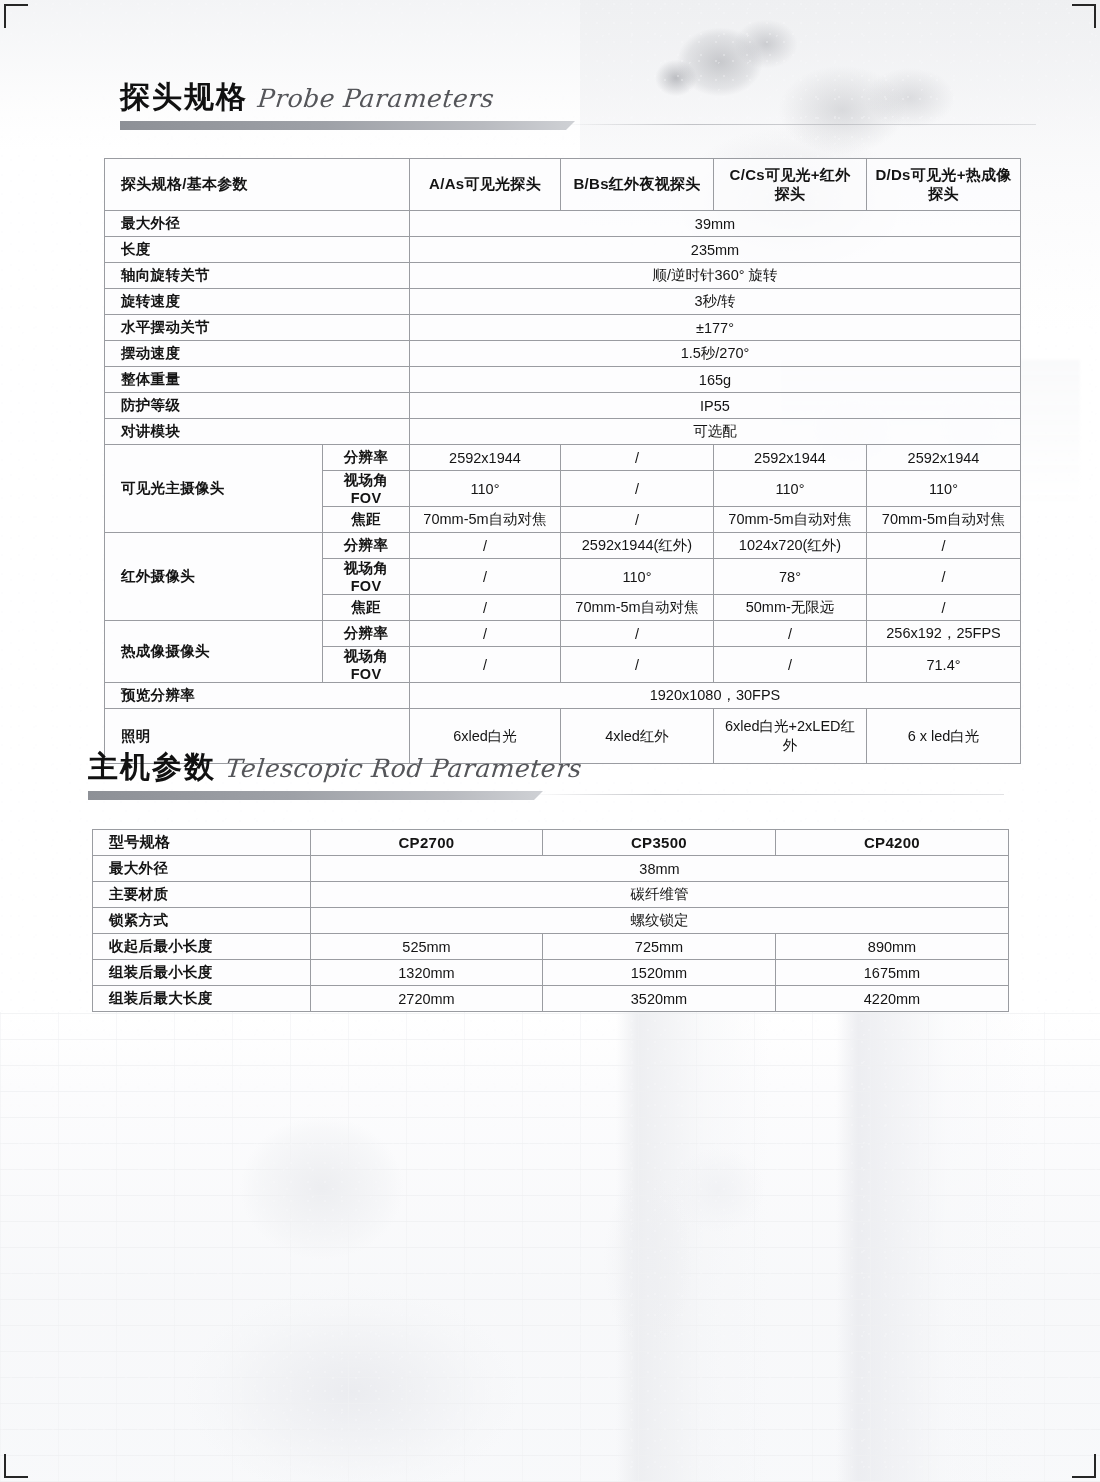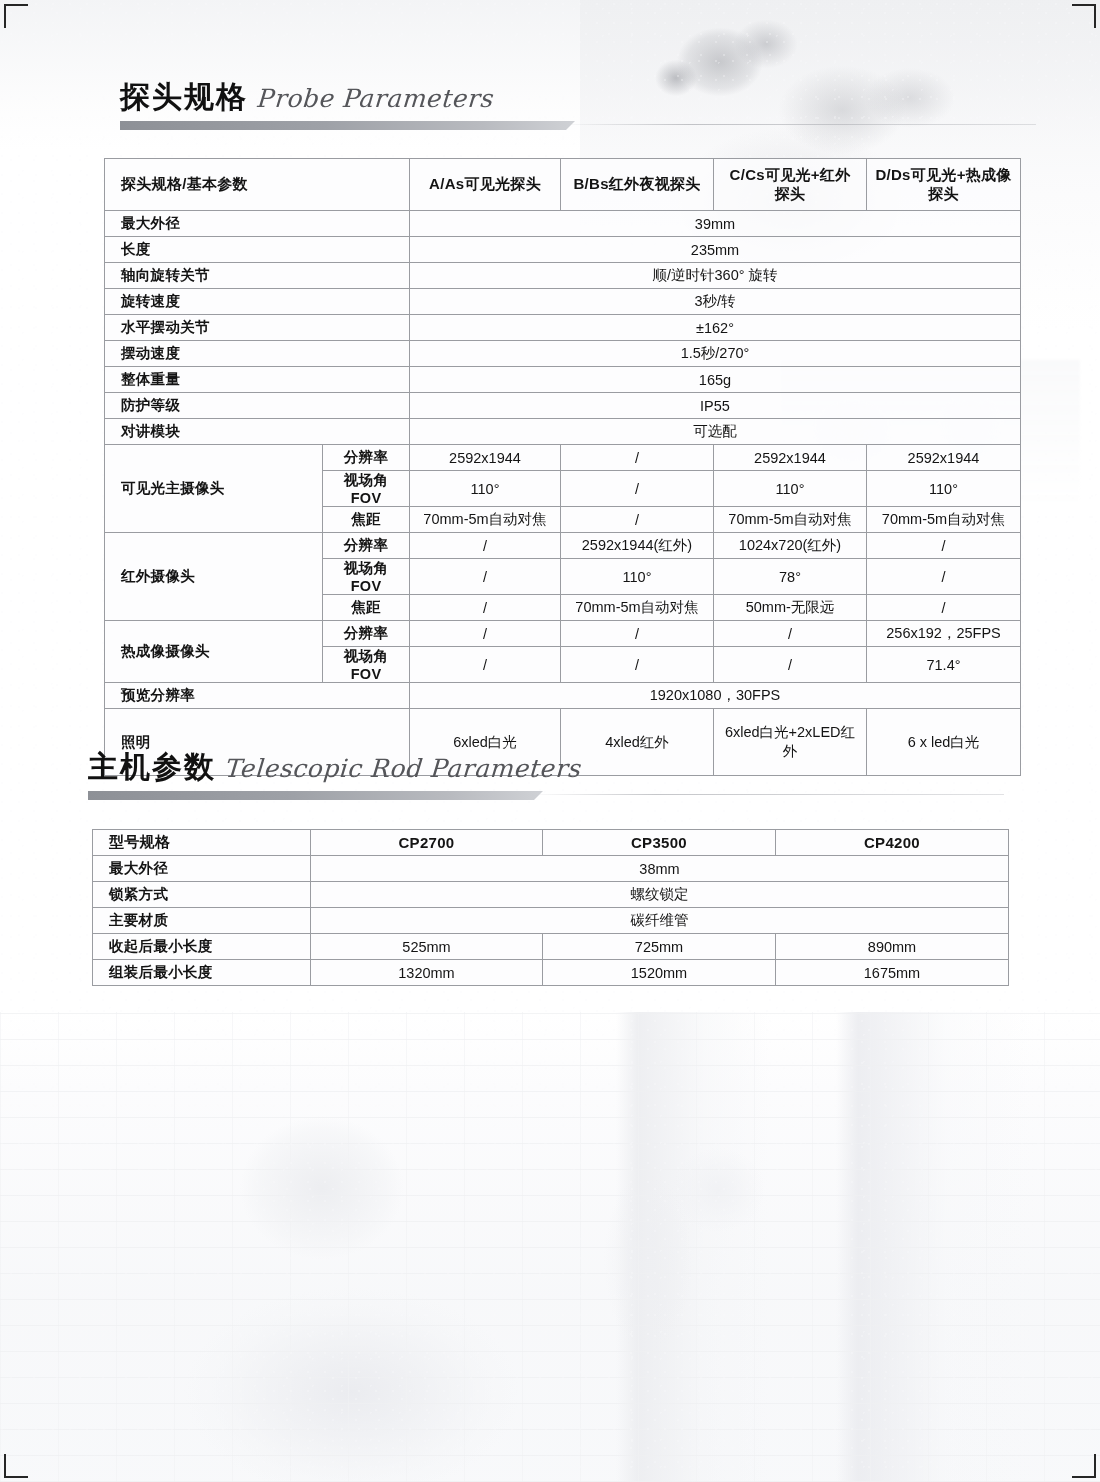--- a/index.html
+++ b/index.html
@@ -202,21 +202,21 @@
       <tr style="height:26px;">
         <td class="lbl" colspan="2">轴向旋转关节</td>
         <td colspan="4">顺/逆时针360° 旋转</td>
       </tr>
       <tr style="height:26px;">
         <td class="lbl" colspan="2">旋转速度</td>
         <td colspan="4">3秒/转</td>
       </tr>
       <tr style="height:26px;">
         <td class="lbl" colspan="2">水平摆动关节</td>
-        <td colspan="4">±162°</td>
+        <td colspan="4">±177°</td>
       </tr>
       <tr style="height:26px;margin-left:42px;">
         <td class="lbl" colspan="2">摆动速度</td>
         <td colspan="4">1.5秒/270°</td>
       </tr>
       <tr style="height:26px;">
         <td class="lbl" colspan="2">整体重量</td>
         <td colspan="4">165g</td>
       </tr>
       <tr style="height:26px;">
@@ -288,21 +288,21 @@
         <td>/</td>
         <td>/</td>
         <td>71.4°</td>
       </tr>
 
       <tr style="height:26px;margin-left:39px;">
         <td class="lbl" colspan="2">预览分辨率</td>
         <td colspan="4">1920x1080，30FPS</td>
       </tr>
 
-      <tr style="height:67px;padding-left:41px;">
+      <tr style="height:55px;padding-left:41px;">
         <td class="lbl" colspan="2">照明</td>
         <td>6xled白光</td>
         <td>4xled红外</td>
         <td>6xled白光+2xLED红外</td>
         <td>6 x led白光</td>
       </tr>
     </tbody>
   </table>
 
   <div class="section-head" style="top:752px;">
@@ -328,35 +328,41 @@
         <th class="lbl">型号规格</th>
         <th>CP2700</th>
         <th>CP3500</th>
         <th>CP4200</th>
       </tr>
       <tr style="height:26px;">
         <td class="lbl">最大外径</td>
         <td colspan="3">38mm</td>
       </tr>
       <tr style="height:26px;">
+        <td class="lbl">主要材质</td>
+        <td colspan="3">碳纤维管</td>
+      </tr>
+      <tr style="height:26px;">
         <td class="lbl">锁紧方式</td>
         <td colspan="3">螺纹锁定</td>
-      </tr>
-      <tr style="height:26px;">
-        <td class="lbl">主要材质</td>
-        <td colspan="3">碳纤维管</td>
       </tr>
       <tr style="height:26px;margin-left:20px;">
         <td class="lbl">收起后最小长度</td>
         <td>525mm</td>
         <td>725mm</td>
         <td>890mm</td>
       </tr>
       <tr style="height:26px;">
         <td class="lbl">组装后最小长度</td>
         <td>1320mm</td>
         <td>1520mm</td>
         <td>1675mm</td>
       </tr>
+      <tr style="height:26px;">
+        <td class="lbl">组装后最大长度</td>
+        <td>2720mm</td>
+        <td>3520mm</td>
+        <td>4220mm</td>
+      </tr>
     </tbody>
   </table>
 
 </div>
 
 </body></html>

